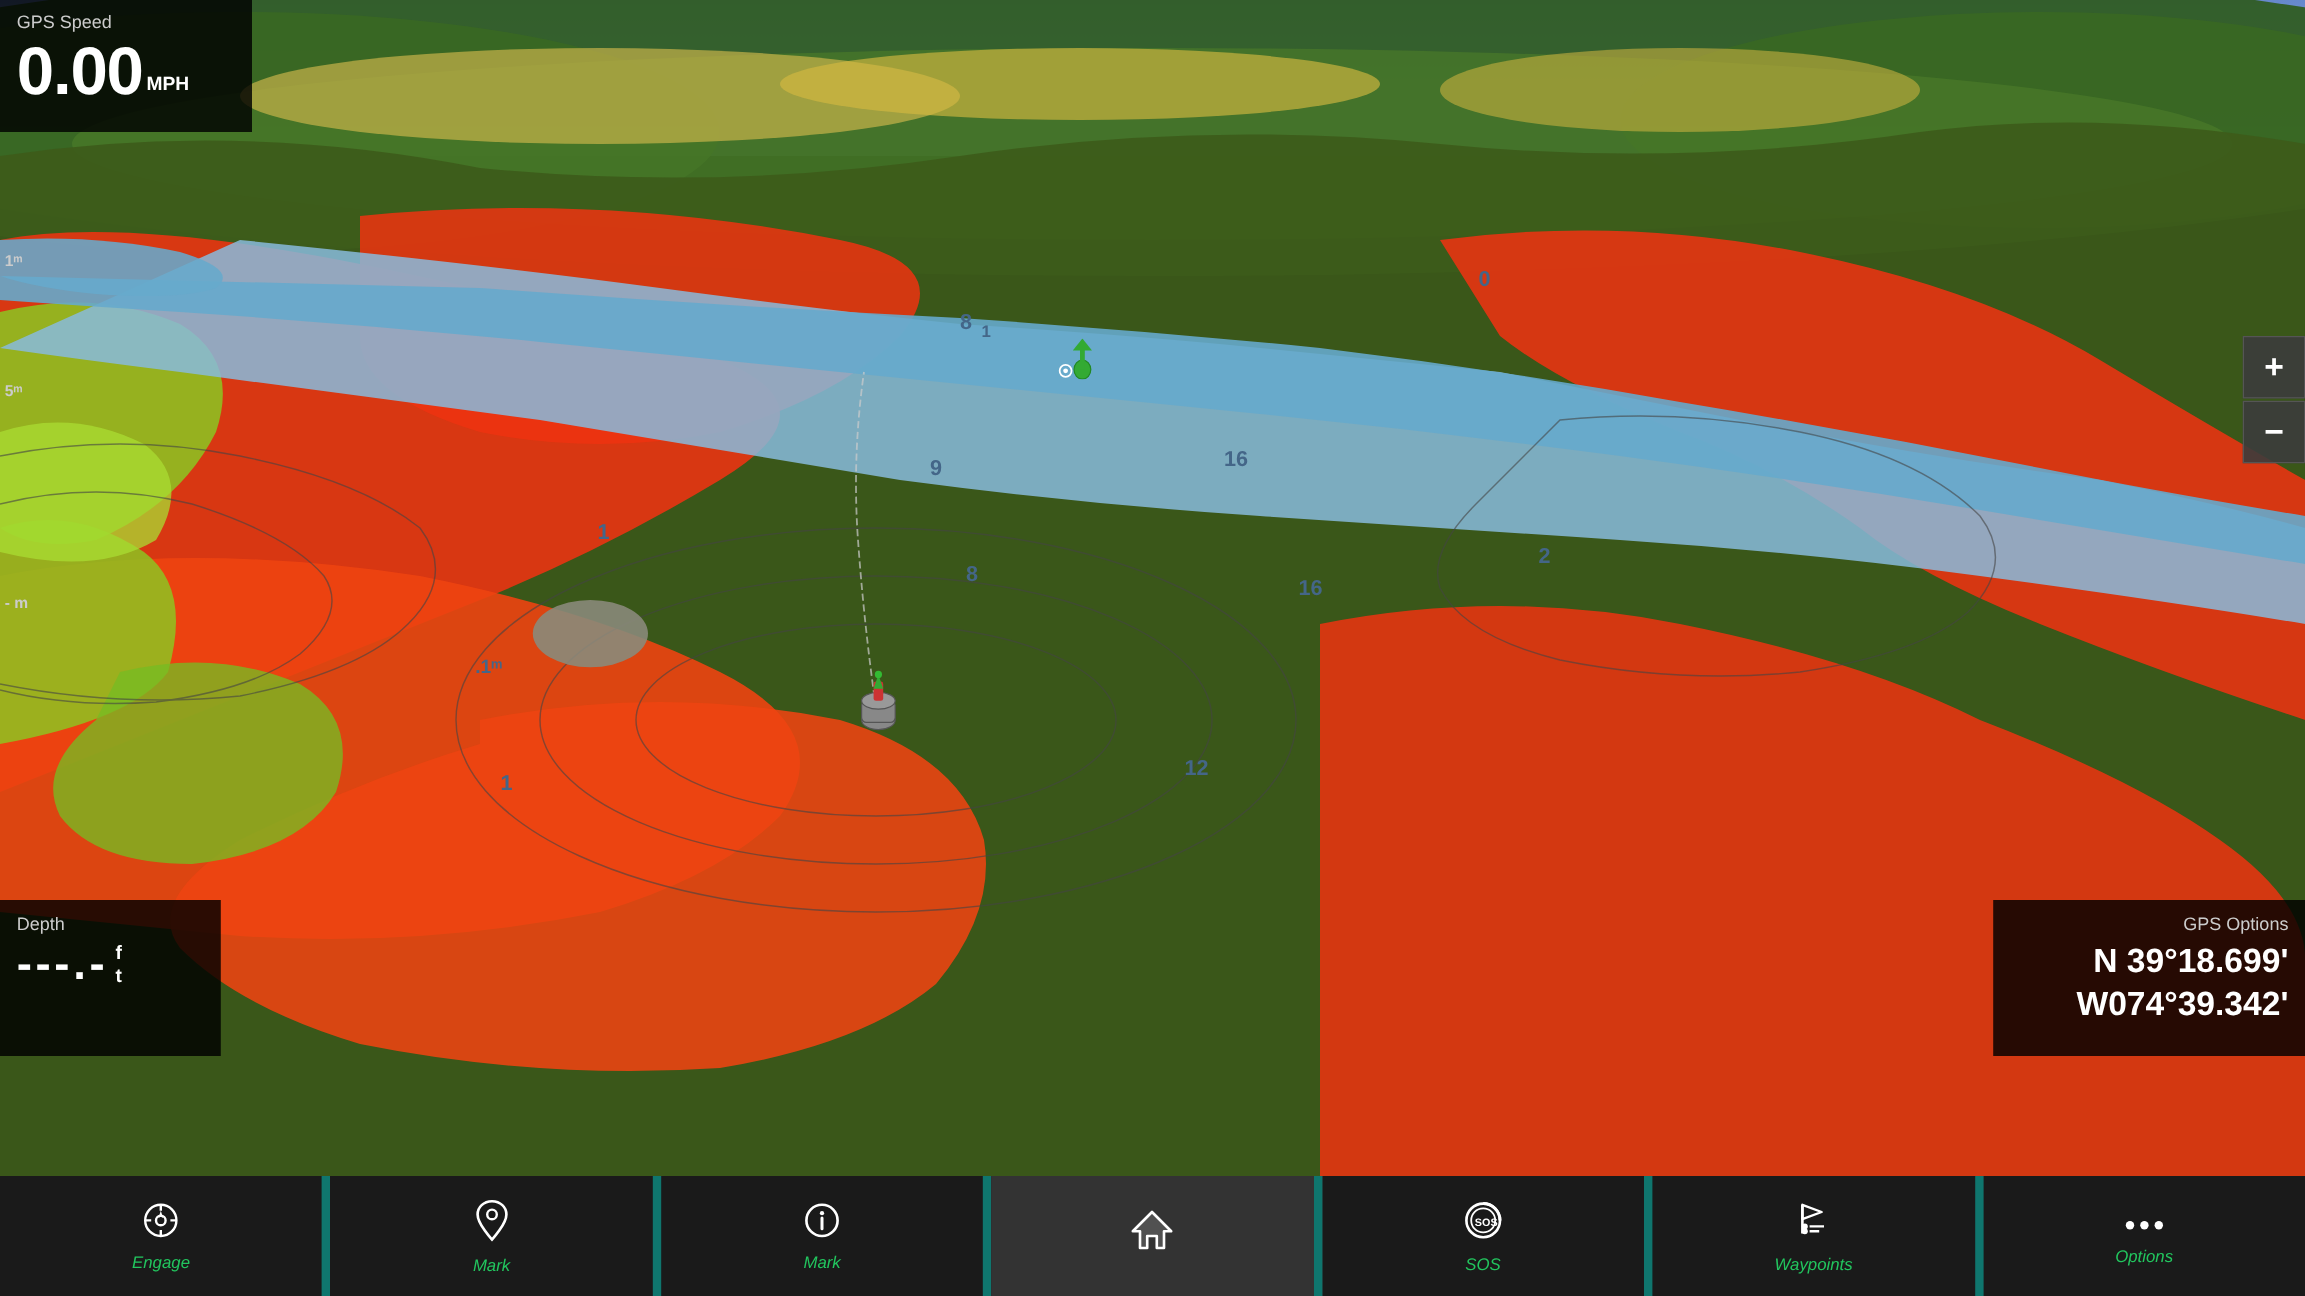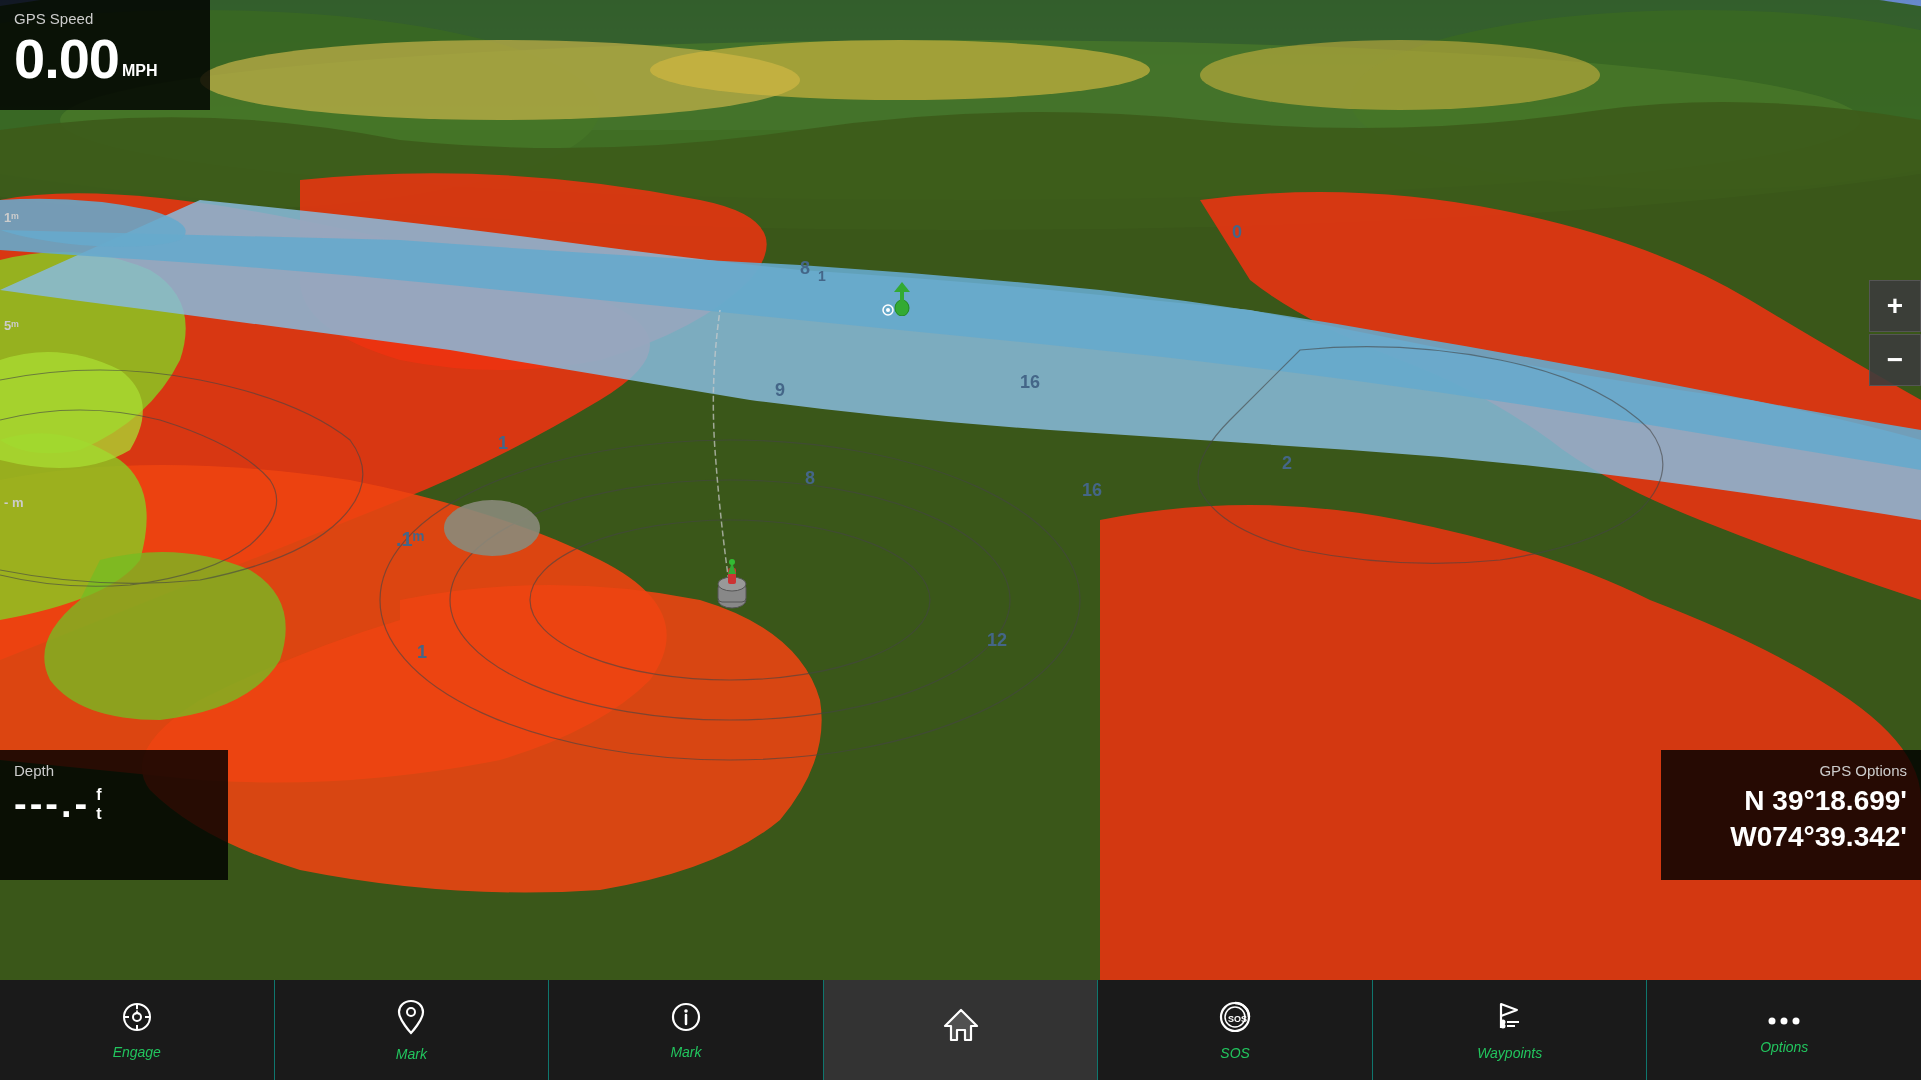--- a/index.html
+++ b/index.html
@@ -55,21 +55,21 @@
       height: 110px;
       background: rgba(0,0,0,0.82);
       color: white;
       padding: 10px 14px;
       text-align: right;
     }
 
     .panel-bottom-left {
       position: absolute;
       bottom: 100px; left: 0;
-      width: 228px;
+      width: 184px;
       height: 130px;
       background: rgba(0,0,0,0.82);
       color: white;
       padding: 12px 14px;
       margin-top: 23px;
     }
 
     .panel-bottom-right {
       position: absolute;
       bottom: 100px; right: 0;
@@ -136,21 +136,21 @@
     }
 
     .toolbar-item {
       flex: 1;
       display: flex;
       flex-direction: column;
       align-items: center;
       justify-content: center;
       color: white;
       cursor: pointer;
-      border-right: 1px solid #0f766e;
+      border-right: 7px solid #0f766e;
       gap: 6px;
       padding: 8px 4px;
     }
 
     .toolbar-item:last-child {
       border-right: none;
     }
 
     .toolbar-item.active {
       background: #333;
@@ -255,21 +255,21 @@
 
   <div class="depth-label" style="left:775px;top:380px">9</div>
   <div class="depth-label" style="left:1020px;top:372px">16</div>
   <div class="depth-label" style="left:805px;top:468px">8</div>
   <div class="depth-label" style="left:1082px;top:480px">16</div>
   <div class="depth-label" style="left:498px;top:433px">1</div>
   <div class="depth-label" style="left:987px;top:630px">12</div>
   <div class="depth-label" style="left:417px;top:642px">1</div>
   <div class="depth-label" style="left:800px;top:258px">8</div>
   <div class="depth-label" style="left:800px;top:268px;font-size:14px;margin-left:18px">1</div>
-  <div class="depth-label" style="left:396px;top:528px;font-size:20px">.1ᵐ</div>
+  <div class="depth-label" style="left:396px;top:548px;font-size:16px">.1ᵐ</div>
   <div class="depth-label" style="left:1282px;top:453px">2</div>
   <div class="depth-label" style="left:1232px;top:222px">0</div>
 
   <div style="position:absolute;left:4px;top:210px;color:#ccc;font-size:13px;font-weight:bold;">1ᵐ</div>
   <div style="position:absolute;left:4px;top:318px;color:#ccc;font-size:13px;font-weight:bold;">5ᵐ</div>
   <div style="position:absolute;left:4px;top:495px;color:#ccc;font-size:13px;font-weight:bold;">- m</div>
 
   <div style="position:absolute;left:710px;top:558px;">
     <svg width="44" height="54" viewBox="0 0 44 54">
 

